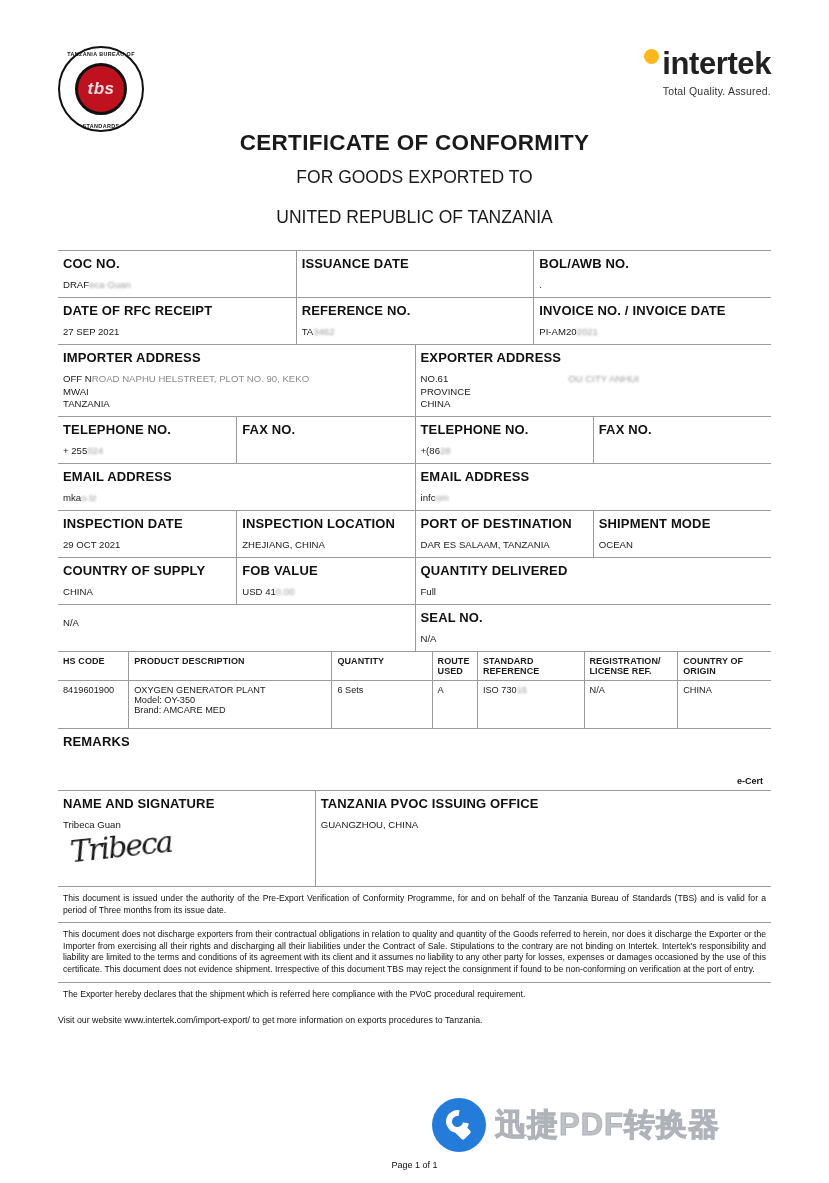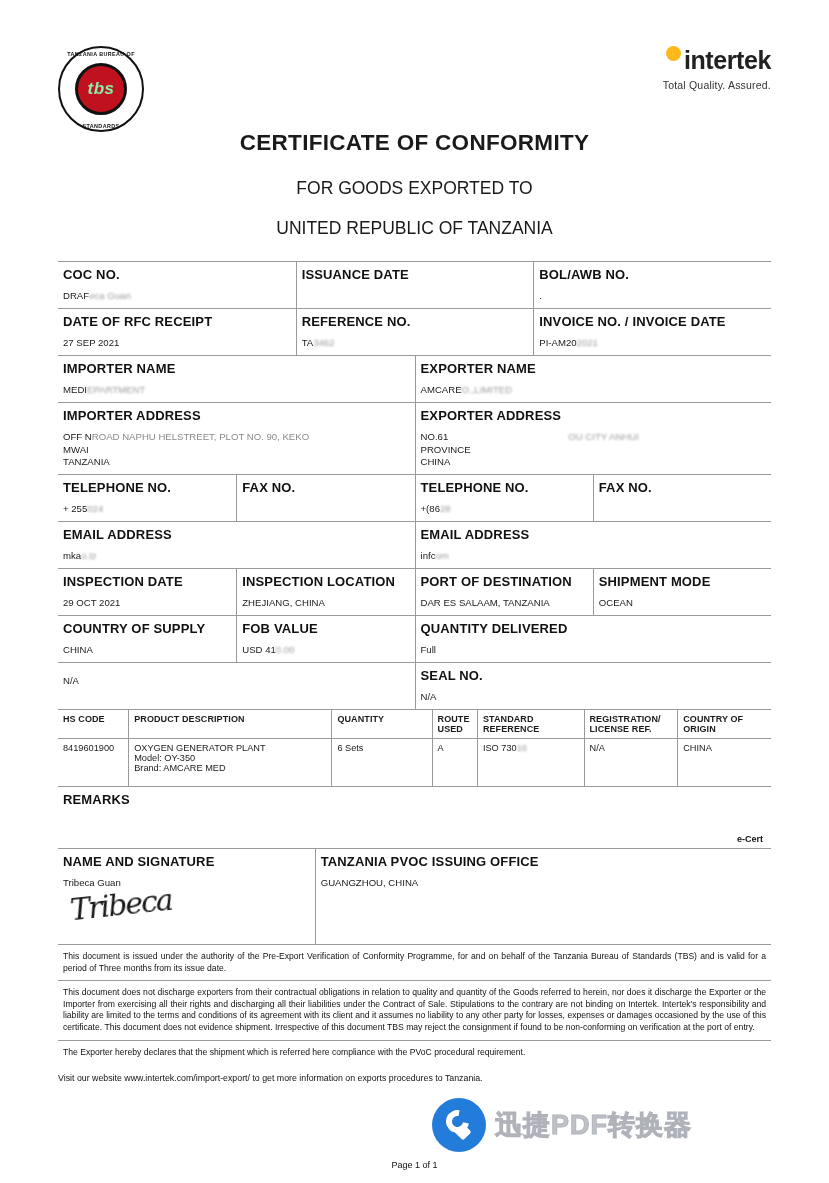--- a/index.html
+++ b/index.html
@@ -50,21 +50,21 @@
     width: 52px; height: 52px;
     border-radius: 50%;
     background: #c0111f;
     box-sizing: border-box;
     border: 3px solid #111;
     display: flex;
     align-items: center;
     justify-content: center;
   }
   .tbs-inner span {
-    color: #86efac;
+    color: #e5e5e5;
     font-size: 17px;
     font-weight: bold;
     font-style: italic;
     letter-spacing: 0.5px;
   }
   .tbs-top-text, .tbs-bottom-text {
     position: absolute;
     width: 86px;
     text-align: center;
     font-size: 5.4px;
@@ -75,21 +75,21 @@
   .tbs-top-text { top: 5px; }
   .tbs-bottom-text { bottom: 5px; }
 
   .intertek {
     position: absolute;
     right: 58px;
     top: 48px;
     text-align: right;
   }
   .intertek-name {
-    font-size: 25px;
+    font-size: 31px;
     font-weight: bold;
     color: #212121;
     letter-spacing: -0.4px;
     line-height: 1;
     display: flex;
     align-items: center;
     justify-content: flex-end;
     text-align: right;
   }
   .intertek-dot {
@@ -116,21 +116,21 @@
     margin-top: 18px;
   }
   .title-main {
     font-size: 22.5px;
     font-weight: bold;
     letter-spacing: 0.3px;
     color: #1a1a1a;
   }
   .title-sub {
     font-size: 17.5px;
-    margin-top: 22px;
+    margin-top: 11px;
     color: #1a1a1a;
   }
   .title-sub2 {
     font-size: 17.5px;
     margin-top: 19px;
     color: #1a1a1a;
   }
 
   
   .form {
@@ -283,21 +283,21 @@
     content: "";
     position: absolute;
     left: 25px; top: 28px;
     width: 12px; height: 12px;
     background: #ffffff;
     border-radius: 2px;
     transform: rotate(45deg);
   }
   .wm-text {
     margin-left: 9px;
-    font-size: 27px;
+    font-size: 31px;
     font-weight: bold;
     color: #b9bcc2;
     letter-spacing: 1px;
     -webkit-text-stroke: 1px #a9adb4;
   }
 
   .pagefoot {
     position: absolute;
     left: 0;
     right: 0;
@@ -362,30 +362,20 @@
       <div class="cell w33">
         <div class="lbl">REFERENCE NO.</div>
         <div class="val"><span>TA</span><span class="faded">3462</span></div>
       </div>
       <div class="cell w33">
         <div class="lbl">INVOICE NO. / INVOICE DATE</div>
         <div class="val"><span>PI-AM20</span><span class="faded">2021</span></div>
       </div>
     </div>
 
-    <div class="row">
-      <div class="cell w50">
-        <div class="lbl">IMPORTER NAME</div>
-        <div class="val"><span>MEDI</span><span class="faded">EPARTMENT</span></div>
-      </div>
-      <div class="cell w50">
-        <div class="lbl">EXPORTER NAME</div>
-        <div class="val"><span>AMCARE</span><span class="faded">O.,LIMITED</span></div>
-      </div>
-    </div>
 
     <div class="row">
       <div class="cell w50" style="min-height:68px">
         <div class="lbl">IMPORTER ADDRESS</div>
         <div class="val">
           <span>OFF N</span><span class="halffade">ROAD NAPHU HELSTREET, PLOT NO. 90, KEKO</span><br>
           <span>MWAI</span><br>
           <span>TANZANIA</span>
         </div>
       </div>

